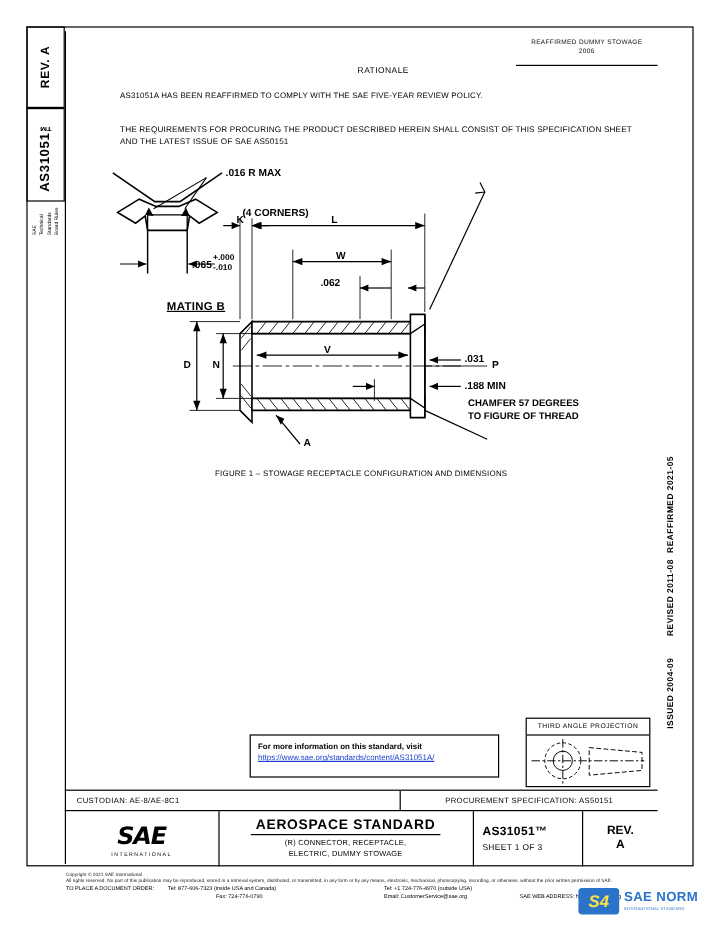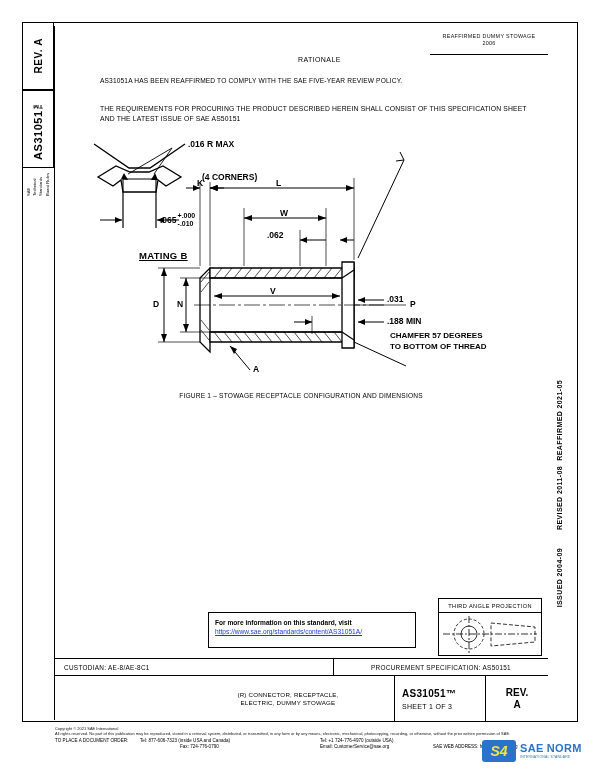--- a/index.html
+++ b/index.html
@@ -308,21 +308,21 @@
     <div class="lbl b" style="left:99px;top:169px;">D</div>
     <div class="lbl b" style="left:123px;top:169px;">N</div>
     <div class="lbl b" style="left:333px;top:164px;">.031</div>
     <div class="lbl b" style="left:333px;top:186px;">.188 MIN</div>
     <div class="lbl b" style="left:356px;top:169px;">P</div>
     <div class="lbl b" style="left:199px;top:234px;">A</div>
 
 
     <div class="chamfer">
       <div>CHAMFER 57 DEGREES</div>
-      <div>TO BOTTOM OF THREAD</div>
+      <div>TO FIGURE OF THREAD</div>
     </div>
 
     <div class="figcap">FIGURE 1 – STOWAGE RECEPTACLE CONFIGURATION AND DIMENSIONS</div>
   </div>
 
   <div class="infobox">
     <div class="t1">For more information on this standard, visit</div>
     <div class="t2">https://www.sae.org/standards/content/AS31051A/</div>
   </div>
 
@@ -340,21 +340,28 @@
       </svg>
     </div>
   </div>
 
   <div class="tb">
     <div class="tb-row1">
       <div class="tb-cust">CUSTODIAN:  AE-8/AE-8C1</div>
       <div class="tb-proc">PROCUREMENT SPECIFICATION: AS50151</div>
     </div>
     <div class="tb-row2">
+      <div class="tb-logo">
+        <div class="saelogo">
+          <div class="mark">SAE</div>
+          <div class="sub">INTERNATIONAL</div>
+        </div>
+      </div>
       <div class="tb-mid">
+        <div class="as">AEROSPACE STANDARD</div>
         <div class="ttl">(R) CONNECTOR, RECEPTACLE,</div>
         <div class="ttl">ELECTRIC, DUMMY STOWAGE</div>
       </div>
       <div class="tb-num">
         <div class="n">AS31051™</div>
         <div class="s">SHEET 1 OF 3</div>
       </div>
       <div class="tb-rev">
         <div>REV.</div>
         <div>A</div>

